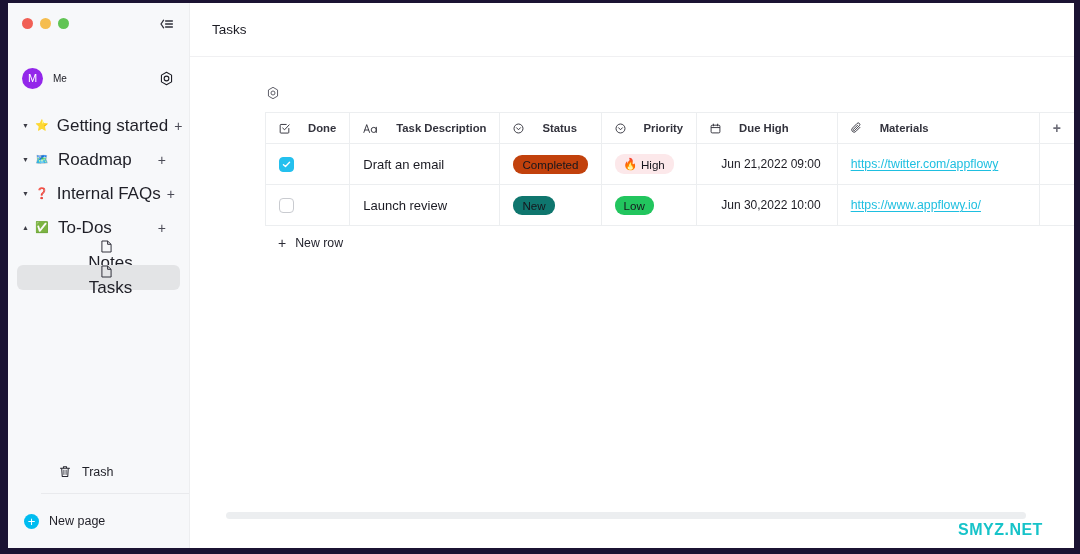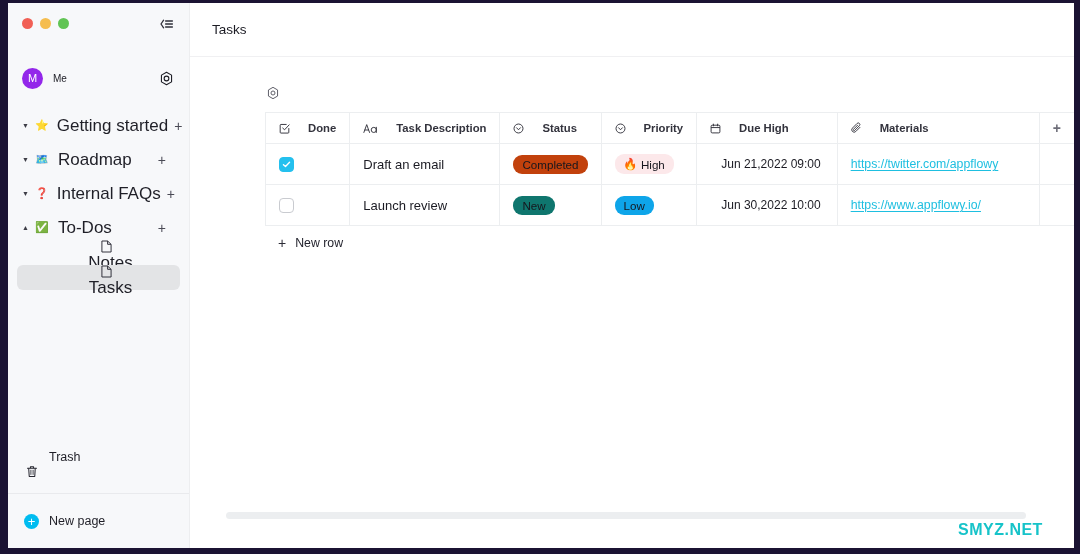--- a/index.html
+++ b/index.html
@@ -116,23 +116,24 @@
     color: #4a4a55;
     font-size: 14px;
     line-height: 1;
     padding-left: 6px;
   }
   .child-item { padding-left: 30px; flex-direction: column; }
 
   .sidebar-bottom { margin-top: auto; }
   .trash-row {
     height: 44px;
-    display: flex; 
+    display: flex; align-items: center;
     padding: 0 16px;
     border-bottom: 1px solid #e9eaed;
+    margin-left: 33px;
   }
   .trash-label { margin-left: 10px; font-size: 12.5px; color: #1f1f27; }
   .newpage-row {
     height: 54px;
     display: flex; align-items: center;
     padding: 0 16px;
   }
   .plus-circle {
     width: 15px; height: 15px; border-radius: 50%;
     background: #00bcf0;
@@ -530,21 +531,21 @@
               <td class="col-done">
                 <span class="checkbox"></span>
               </td>
               <td class="col-desc">
                 <span class="cell-text">Launch review</span>
               </td>
               <td class="col-status">
                 <span class="badge" style="background:#0f766e">New</span>
               </td>
               <td class="col-priority">
-                <span class="badge" style="background:#0ea5e9">Low</span>
+                <span class="badge" style="background:#22c55e">Low</span>
               </td>
               <td class="col-date date-cell">
                 <span class="date-txt">Jun 30,2022  10:00</span>
               </td>
               <td class="col-materials">
                 <span class="link">https://www.appflowy.io/</span>
               </td>
               <td class="col-add"></td>
             </tr>
 

